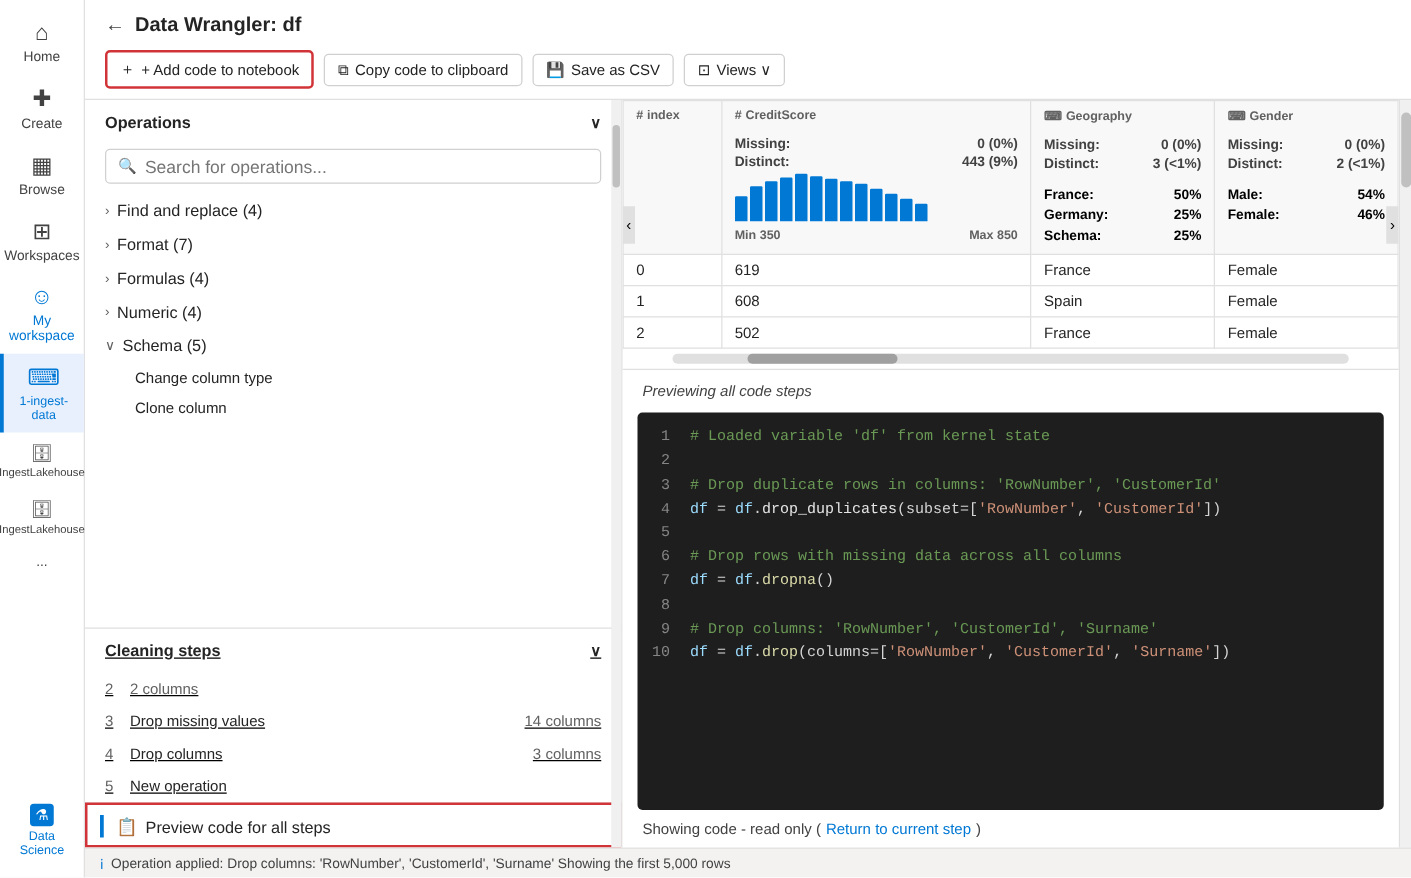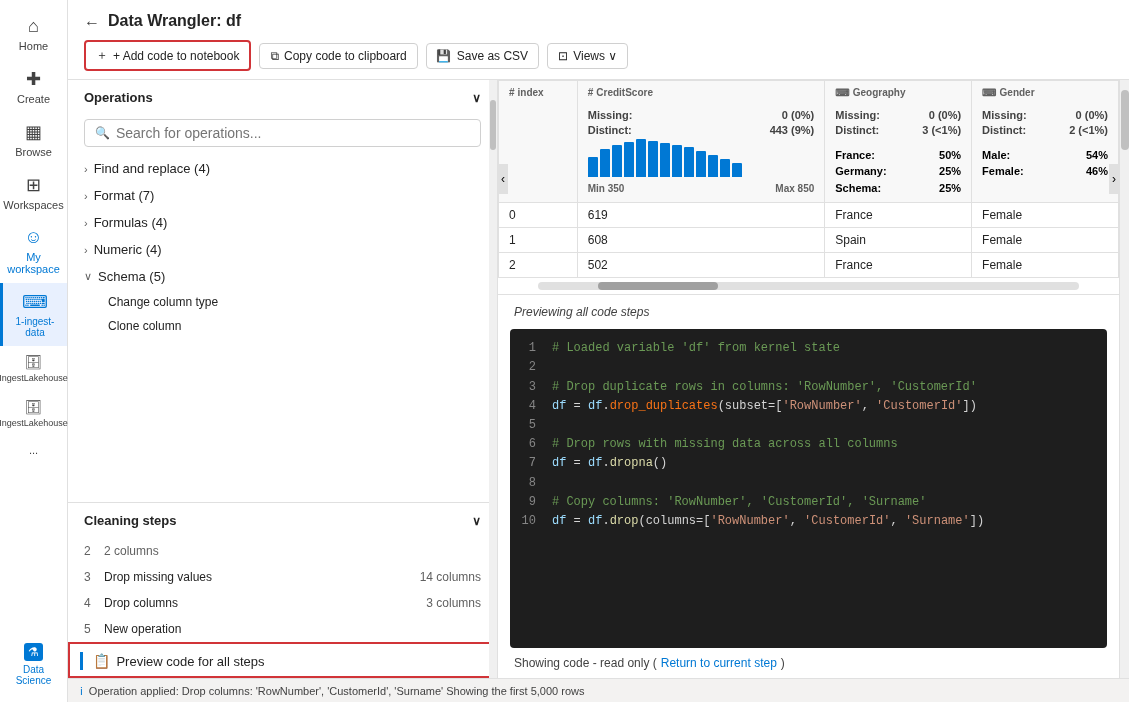--- a/index.html
+++ b/index.html
@@ -160,20 +160,21 @@
       cursor: pointer;
       font-size: 12px;
       color: #242424;
     }
 
     
     .cleaning-section {
       flex-shrink: 0;
       overflow-y: auto;
       max-height: 240px;
+      text-decoration: underline;
     }
     .cleaning-item {
       padding: 6px 16px;
       font-size: 12px;
       color: #242424;
       display: flex;
       gap: 6px;
     }
     .cleaning-item .step-num { color: #616161; min-width: 14px; }
     .cleaning-item .step-desc { flex: 1; }
@@ -743,41 +744,41 @@
           <div class="code-line">
             <span class="line-num">2</span>
             <span class="code-content">&nbsp;</span>
           </div>
           <div class="code-line">
             <span class="line-num">3</span>
             <span class="code-content kw-comment"># Drop duplicate rows in columns: 'RowNumber', 'CustomerId'</span>
           </div>
           <div class="code-line">
             <span class="line-num">4</span>
-            <span class="code-content"><span style="color:#9cdcfe;">df</span> = <span style="color:#9cdcfe;">df</span>.<span style="color:#f97316;">drop_duplicates</span>(<span style="color:#d4d4d4;">subset=[</span><span style="color:#ce9178;">'RowNumber'</span>, <span style="color:#ce9178;">'CustomerId'</span><span style="color:#d4d4d4;">])</span></span>
+            <span class="code-content"><span style="color:#9cdcfe;">df</span> = <span style="color:#9cdcfe;">df</span>.<span style="color:#e5e5e5;">drop_duplicates</span>(<span style="color:#d4d4d4;">subset=[</span><span style="color:#ce9178;">'RowNumber'</span>, <span style="color:#ce9178;">'CustomerId'</span><span style="color:#d4d4d4;">])</span></span>
           </div>
           <div class="code-line">
             <span class="line-num">5</span>
             <span class="code-content">&nbsp;</span>
           </div>
           <div class="code-line">
             <span class="line-num">6</span>
             <span class="code-content kw-comment"># Drop rows with missing data across all columns</span>
           </div>
           <div class="code-line">
             <span class="line-num">7</span>
             <span class="code-content"><span style="color:#9cdcfe;">df</span> = <span style="color:#9cdcfe;">df</span>.<span style="color:#dcdcaa;">dropna</span>()</span>
           </div>
           <div class="code-line">
             <span class="line-num">8</span>
             <span class="code-content">&nbsp;</span>
           </div>
           <div class="code-line">
             <span class="line-num">9</span>
-            <span class="code-content kw-comment"># Copy columns: 'RowNumber', 'CustomerId', 'Surname'</span>
+            <span class="code-content kw-comment"># Drop columns: 'RowNumber', 'CustomerId', 'Surname'</span>
           </div>
           <div class="code-line">
             <span class="line-num">10</span>
             <span class="code-content"><span style="color:#9cdcfe;">df</span> = <span style="color:#9cdcfe;">df</span>.<span style="color:#dcdcaa;">drop</span>(<span style="color:#d4d4d4;">columns=[</span><span style="color:#ce9178;">'RowNumber'</span>, <span style="color:#ce9178;">'CustomerId'</span>, <span style="color:#ce9178;">'Surname'</span><span style="color:#d4d4d4;">])</span></span>
           </div>
         </div>
         <div class="code-footer">
           <span>Showing code - read only (</span>
           <a>Return to current step</a>
           <span>)</span>

